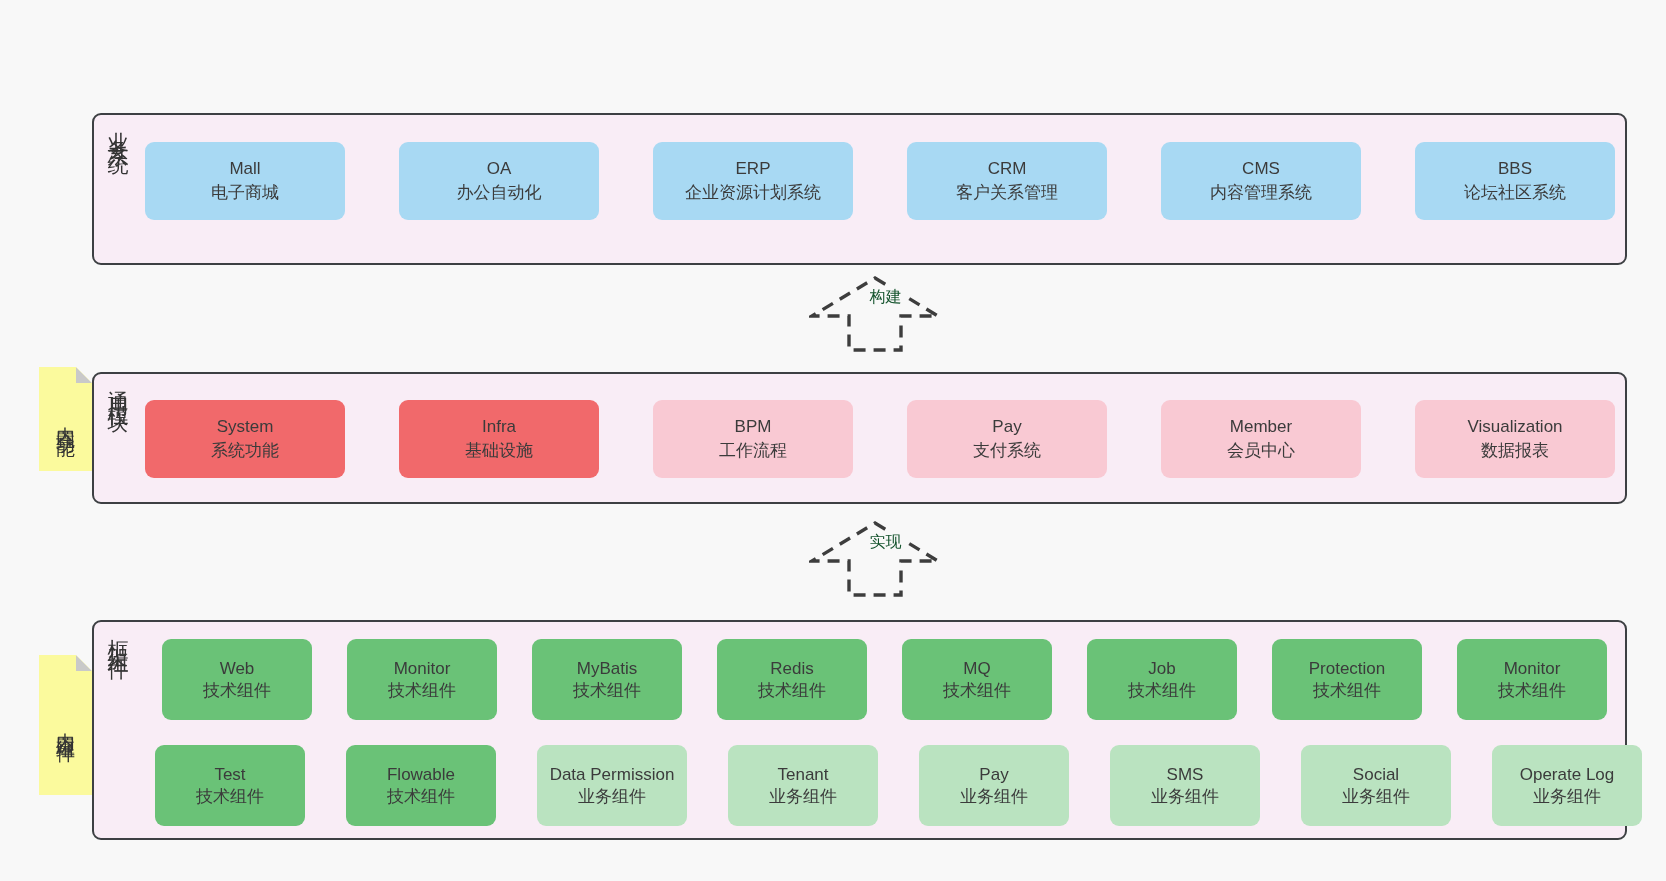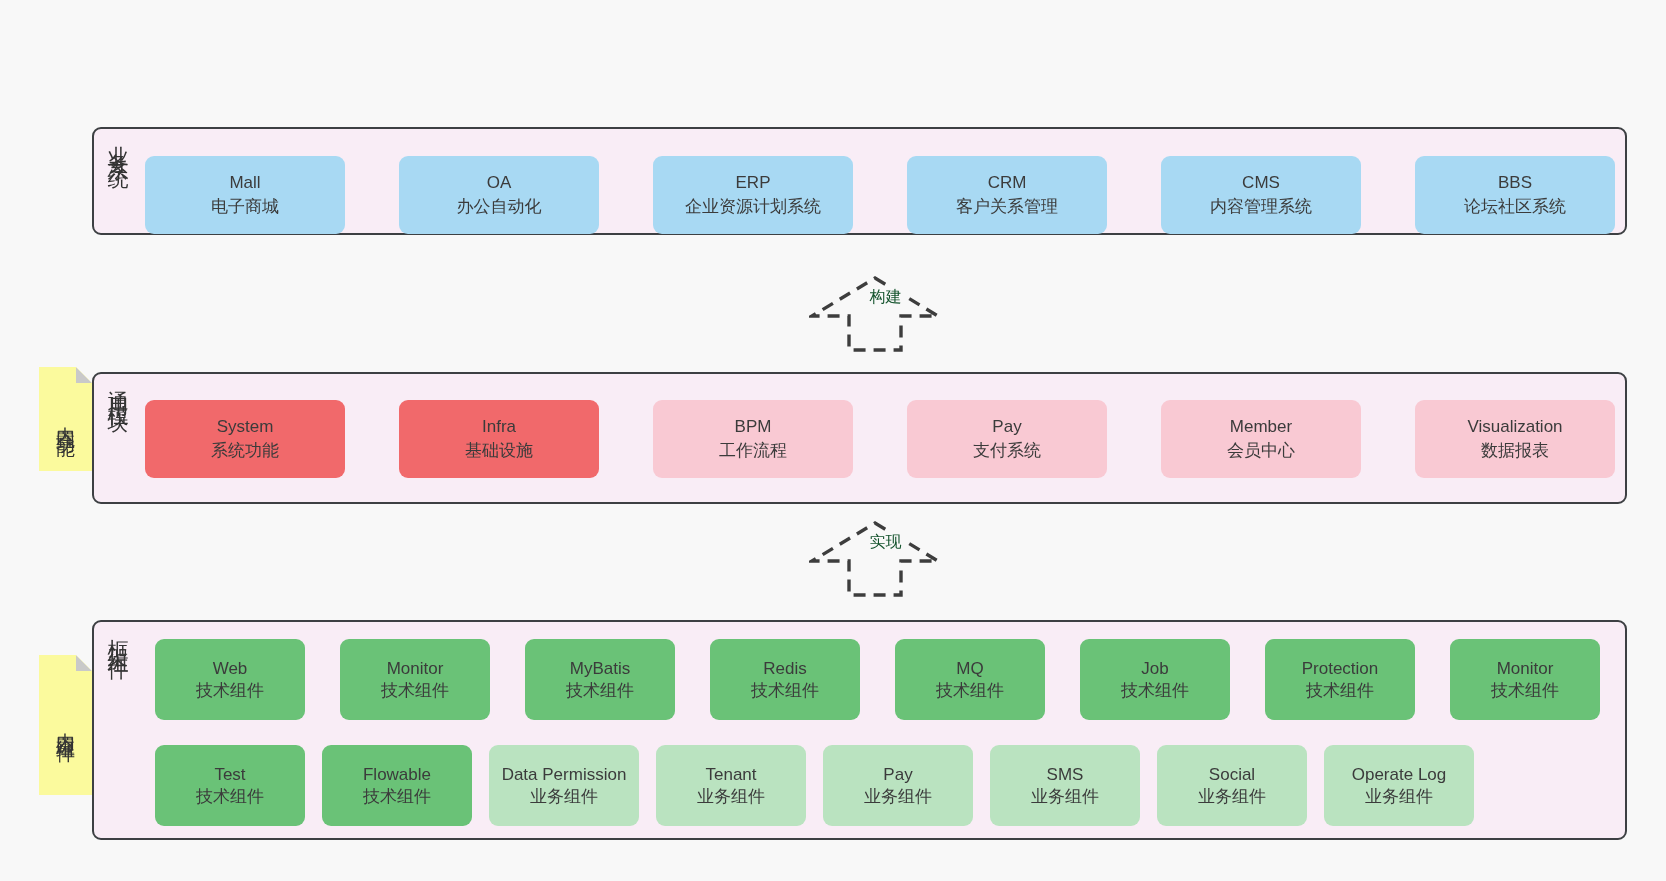--- a/index.html
+++ b/index.html
@@ -12,36 +12,36 @@
     color: var(--text, #3b3b3b);
   }
   .canvas { position: relative; width: 1666px; height: 881px; }
 
   .panel {
     position: absolute; left: 92px; width: 1535px;
     background: var(--panel-bg, #f9edf6);
     border: 2.5px solid var(--panel-border, #3d4043);
     border-radius: 9px;
   }
-  #panel-business   { top: 127px; height: 108px; }
+  #panel-business   { top: 113px; height: 152px; }
   #panel-modules    { top: 372px; height: 132px; padding-left: 20px; }
   #panel-components { top: 620px; height: 220px; }
 
   .vlabel {
     position: absolute; left: 10px; top: 0; bottom: 0;
     display: flex; align-items: center;
     writing-mode: vertical-rl; text-orientation: upright;
     font-size: 21px; letter-spacing: 7px; color: #333;
   }
 
   .row { position: absolute; display: flex; }
   .row-6 { left: 51px; top: 26px; gap: 54px; }
   #panel-business .row-6 { top: 27px; }
-  #comp-row-1 { left: 61px; top: 17px;  gap: 35px; justify-content: center; }
-  #comp-row-2 { left: 61px; top: 123px; gap: 17px; }
+  #comp-row-1 { left: 68px; top: 17px;  gap: 35px; justify-content: center; }
+  #comp-row-2 { left: 61px; top: 123px; gap: 41px; }
 
   .box {
     width: 200px; height: 78px; border-radius: 9px; padding: 0 14px;
     display: flex; flex-direction: column; align-items: center; justify-content: center;
     text-align: center; font-size: 17px; line-height: 24px;
   }
   #panel-components .box { width: 150px; height: 81px; padding: 0 12px; line-height: 22px; }
 
   .blue       { background: var(--box-blue, #a8d9f3); }
   .red        { background: var(--box-red, #f1696b); }

